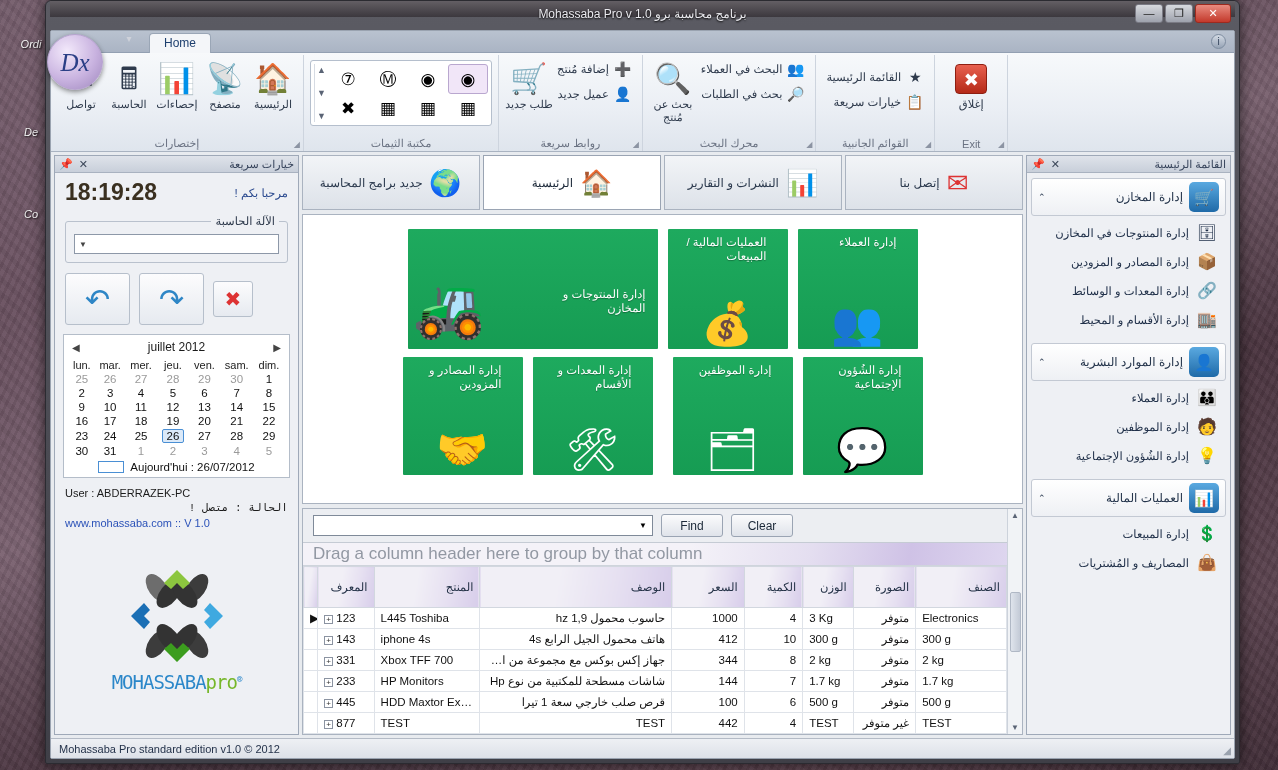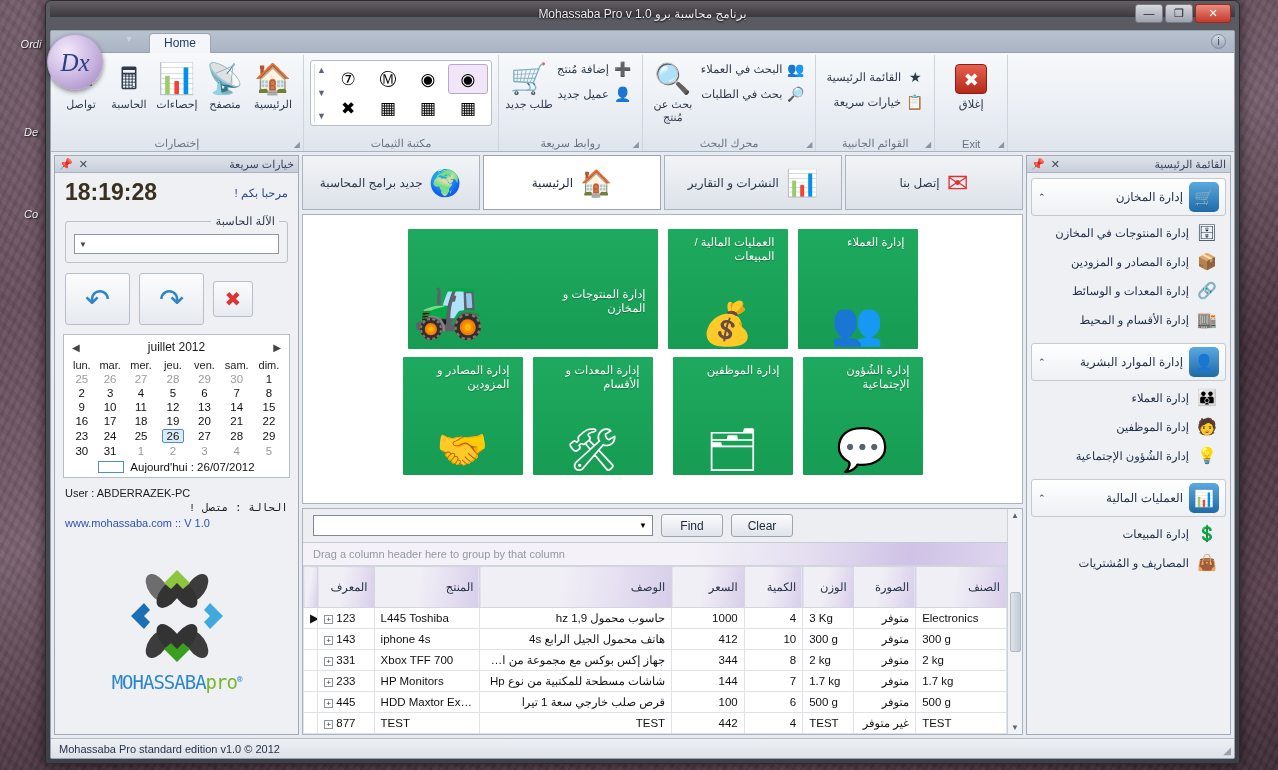--- a/index.html
+++ b/index.html
@@ -190,21 +190,21 @@
   #tiles{
     background:#fff; border:1px solid #aab3c0; padding:14px 0 0 0;
     height:290px; display:flex; flex-direction:column; align-items:center; gap:8px;
   }
   .tilerow{ display:flex; gap:10px; }
   .tile{
     background:linear-gradient(180deg,#1eaa5e,#169c53); color:#fff; position:relative;
     border-radius:1px; overflow:hidden;
   }
   .tile .lbl{
-    position:absolute; top:6px; right:13px; left:9px; text-align:right; direction:rtl;
+    position:absolute; top:6px; right:21px; left:9px; text-align:right; direction:rtl;
     font-size:11.5px; line-height:14px; text-shadow:0 1px 1px rgba(0,0,0,.3);
   }
   .tile .art{ position:absolute; bottom:4px; left:0; right:0; text-align:center; font-size:42px; line-height:1;}
   .tile.wide{ width:250px; height:120px; }
   .tile.wide .lbl{ top:58px; right:12px; left:auto; width:120px; }
   .tile.wide .art{ left:6px; right:auto; bottom:12px; text-align:left; font-size:58px;}
   .tile.sq{ width:120px; height:120px; }
   .tile.sq2{ width:120px; height:118px; }
   
   #gridpanel{
@@ -217,21 +217,21 @@
   }
   .findbar .fcombo{
     width:340px; height:21px; background:#fff; border:1px solid #7f8a99;
     display:flex; align-items:center; justify-content:flex-end; padding:0 5px; font-size:11px;
   }
   .btn{
     min-width:62px; height:23px; font-size:12px; color:#1c2939;
     background:linear-gradient(180deg,#fbfbfc,#dfe3ea); border:1px solid #9aa4b3; border-radius:3px;
   }
   .groupbar{
-    height:32px; display:flex; align-items:center; padding:0 10px; font-size:11px; color:#9298a3;
+    height:32px; display:flex; align-items:center; padding:0 10px; font-size:17px; color:#9298a3;
     background:linear-gradient(100deg,#f4f2f8 55%,#e4def0 72%,#cfc2e6 86%,#ded6ef 100%);
     border-bottom:1px solid #cfd4dc;
   }
   table.dg{ width:100%; border-collapse:collapse; table-layout:fixed; }
   table.dg th{
     font-size:11.5px; font-weight:normal; color:#243247; direction:rtl; text-align:right;
     padding:13px 6px; border:1px solid #d2d7df;
     background:linear-gradient(100deg,#f1eff6 40%,#e6e0f1 70%,#d7cdea 100%);
   }
   table.dg td{

